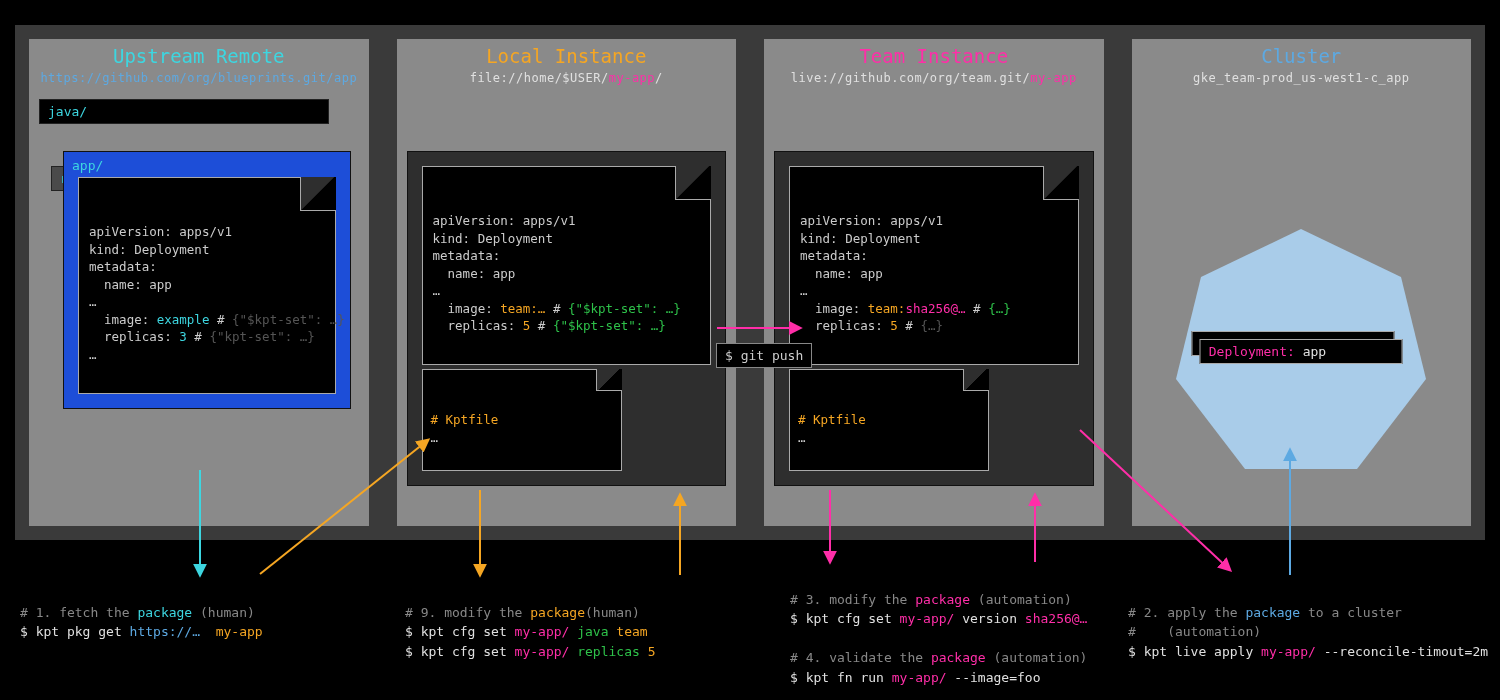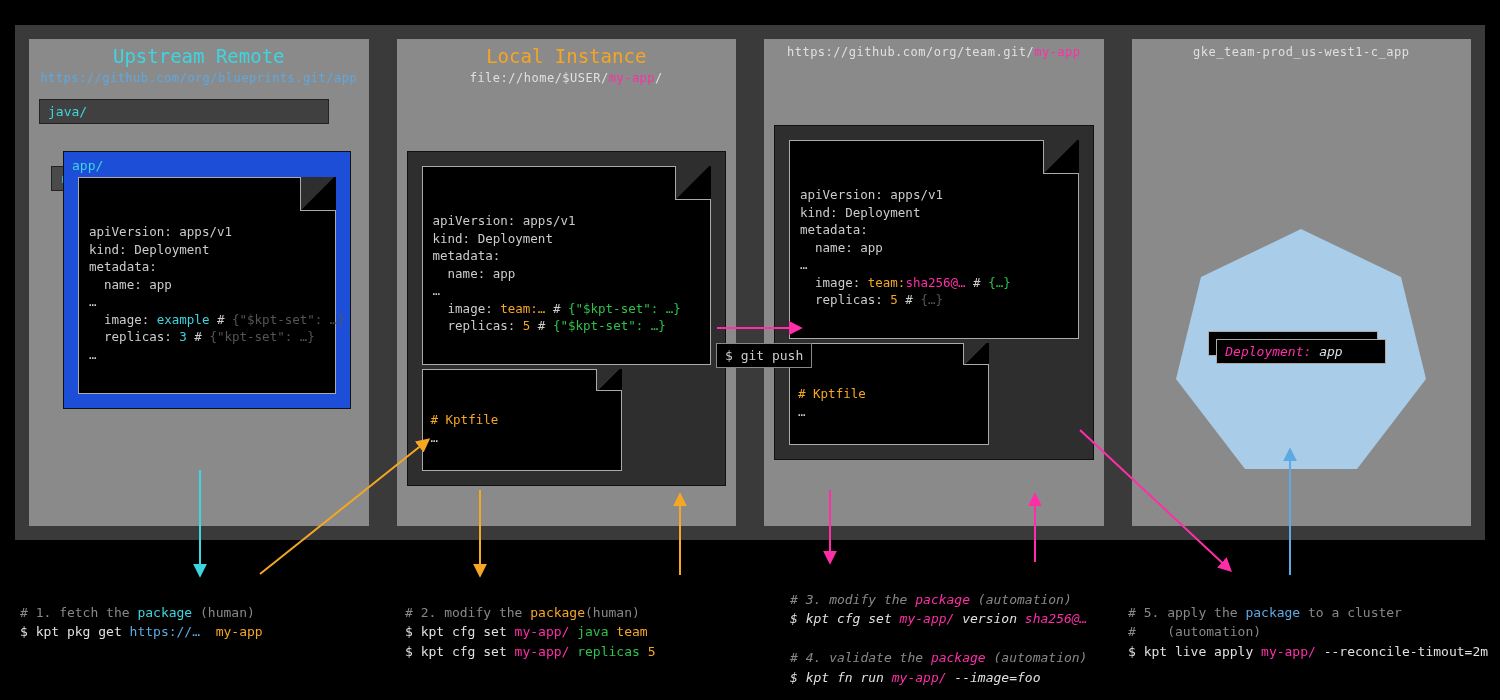--- a/index.html
+++ b/index.html
@@ -38,21 +38,21 @@
   .c-magenta{ color: #ff2ea8; }
   .c-green  { color: #2ec24a; }
   .c-blue   { color: #5da9e2; }
   .c-gray   { color: #888; }
   .c-white  { color: #e0e0e0; }
   .c-dim    { color: #555; }
 
   .stack { position: relative; margin: 8px 10px 0 10px; height: 340px; }
   .layer {
     position: absolute; left: 0; right: 30px; top: 0;
-    background: #404040; border: 1px solid #222;
+    background: #000000; border: 1px solid #222;
     padding: 4px 8px;
     color: #3dd6e0;
     font-size: 13px;
   }
   .layer.l2 { top: 26px; left: 12px; right: 18px; background: #4a4a4a; margin-top: 41px; }
 
   .folder {
     position: absolute; left: 24px; right: 8px; top: 52px;
     background: #1d4ed8; border: 1px solid #111;
     padding: 6px 8px 10px 8px;
@@ -88,40 +88,39 @@
     background: linear-gradient(135deg, transparent 48%, #000 50%);
   }
   .file.small { padding: 6px 8px; min-height: 44px; width: 200px; }
   .file.small .corner { width:26px; height:22px; }
 
   .cluster-shape {
     position: absolute; left: 50%; top: 180px; transform: translateX(-50%);
   }
   .cluster-labels {
     position: absolute; left: 50%; top: 300px; transform: translateX(-50%);
-    width: 170px;
-    font-style: italic;
+    width: 203px;
   }
   .deploy-label {
     background: #000; border: 1px solid #aaa;
     padding: 4px 8px; font-size: 13px;
     position: relative;
   }
   .deploy-label.back { position: absolute; top:-8px; left:-8px; width:100%; }
   .deploy-label.front { position: relative; }
 
   .commands {
     position: absolute;
     font-size: 13px;
     line-height: 1.5;
     white-space: pre;
   }
   .cmd1 { left: 20px;  top: 583px; }
   .cmd2 { left: 405px; top: 583px; }
-  .cmd3 { left: 790px; top: 570px; font-style: italic; }
+  .cmd3 { left: 790px; top: 570px; }
   .cmd5 { left: 1128px; top: 583px; }
 
   .git-push {
     position: absolute;
     left: 716px; top: 343px;
     background: #000; border: 1px solid #888;
     padding: 4px 8px; font-size: 13px;
     color: #ccc; z-index: 20;
   }
 
@@ -179,21 +178,22 @@
       <div class="file small">
         <div class="corner"></div>
 <span class="c-orange"># Kptfile</span>
 <span>…</span>
       </div>
     </div>
   </div>
 
   <div class="panel">
     <div class="panel-header">
-      <div class="panel-sub"><span class="c-white">https://github.com/org/team.git/</span><span class="c-magenta">my-app</span></div>
+      <div class="panel-title c-magenta">Team Instance</div>
+      <div class="panel-sub"><span class="c-white">live://github.com/org/team.git/</span><span class="c-magenta">my-app</span></div>
     </div>
     <div class="folder-direct" style="margin-top:60px;">
       <div class="file">
         <div class="corner"></div>
 <span>apiVersion: apps/v1</span>
 <span>kind: Deployment</span>
 <span>metadata:</span>
 <span>  name: app</span>
 <span>…</span>
 <span>  image: </span><span class="c-orange">team:</span><span class="c-magenta">sha256@…</span><span> # </span><span class="c-green">{…}</span>
@@ -202,20 +202,21 @@
       <div class="file small">
         <div class="corner"></div>
 <span class="c-orange"># Kptfile</span>
 <span>…</span>
       </div>
     </div>
   </div>
 
   <div class="panel">
     <div class="panel-header">
+      <div class="panel-title c-blue">Cluster</div>
       <div class="panel-sub c-white">gke_team-prod_us-west1-c_app</div>
     </div>
     <svg class="cluster-shape" width="260" height="280">
       <polygon points="130,10 230,58 255,160 186,250 74,250 5,160 30,58" fill="#a9cce9"></polygon>
     </svg>
     <div class="cluster-labels">
       <div class="deploy-label back">&nbsp;</div>
       <div class="deploy-label front"><span class="c-magenta">Deployment: </span><span class="c-white">app</span></div>
     </div>
   </div>
@@ -223,35 +224,35 @@
 </div>
 
 <div class="git-push">$ git push</div>
 
 <div class="commands cmd1">
 <span class="c-gray"># 1. fetch the </span><span class="c-cyan">package</span><span class="c-gray"> (human)</span>
 <span class="c-white">$ kpt pkg get </span><span class="c-blue">https://…  </span><span class="c-orange">my-app</span>
 </div>
 
 <div class="commands cmd2">
-<span class="c-gray"># 2. modify the </span><span class="c-orange">package</span><span class="c-gray">(human)</span>
+<span class="c-gray"># 9. modify the </span><span class="c-orange">package</span><span class="c-gray">(human)</span>
 <span class="c-white">$ kpt cfg set </span><span class="c-magenta">my-app/</span><span class="c-green"> java </span><span class="c-orange">team</span>
 <span class="c-white">$ kpt cfg set </span><span class="c-magenta">my-app/</span><span class="c-green"> replicas </span><span class="c-orange">5</span>
 </div>
 
 <div class="commands cmd3">
 <span class="c-gray"># 3. modify the </span><span class="c-magenta">package</span><span class="c-gray"> (automation)</span>
 <span class="c-white">$ kpt cfg set </span><span class="c-magenta">my-app/</span><span class="c-white"> version </span><span class="c-magenta">sha256@…</span>
 <span></span>
 <span class="c-gray"># 4. validate the </span><span class="c-magenta">package</span><span class="c-gray"> (automation)</span>
 <span class="c-white">$ kpt fn run </span><span class="c-magenta">my-app/</span><span class="c-white"> --image=foo</span>
 </div>
 
 <div class="commands cmd5">
-<span class="c-gray"># 5. apply the </span><span class="c-blue">package</span><span class="c-gray"> to a cluster</span>
+<span class="c-gray"># 2. apply the </span><span class="c-blue">package</span><span class="c-gray"> to a cluster</span>
 <span class="c-gray">#    (automation)</span>
 <span class="c-white">$ kpt live apply </span><span class="c-magenta">my-app/</span><span class="c-white"> --reconcile-timout=2m</span>
 </div>
 
 <svg class="arrows">
   <defs>
     <marker id="ah-cyan" viewBox="0 0 10 10" refX="8" refY="5" markerWidth="7" markerHeight="7" orient="auto">
         <path d="M0,0 L10,5 L0,10 z" fill="#3dd6e0"></path>
       </marker>
     <marker id="ah-orange" viewBox="0 0 10 10" refX="8" refY="5" markerWidth="7" markerHeight="7" orient="auto">

